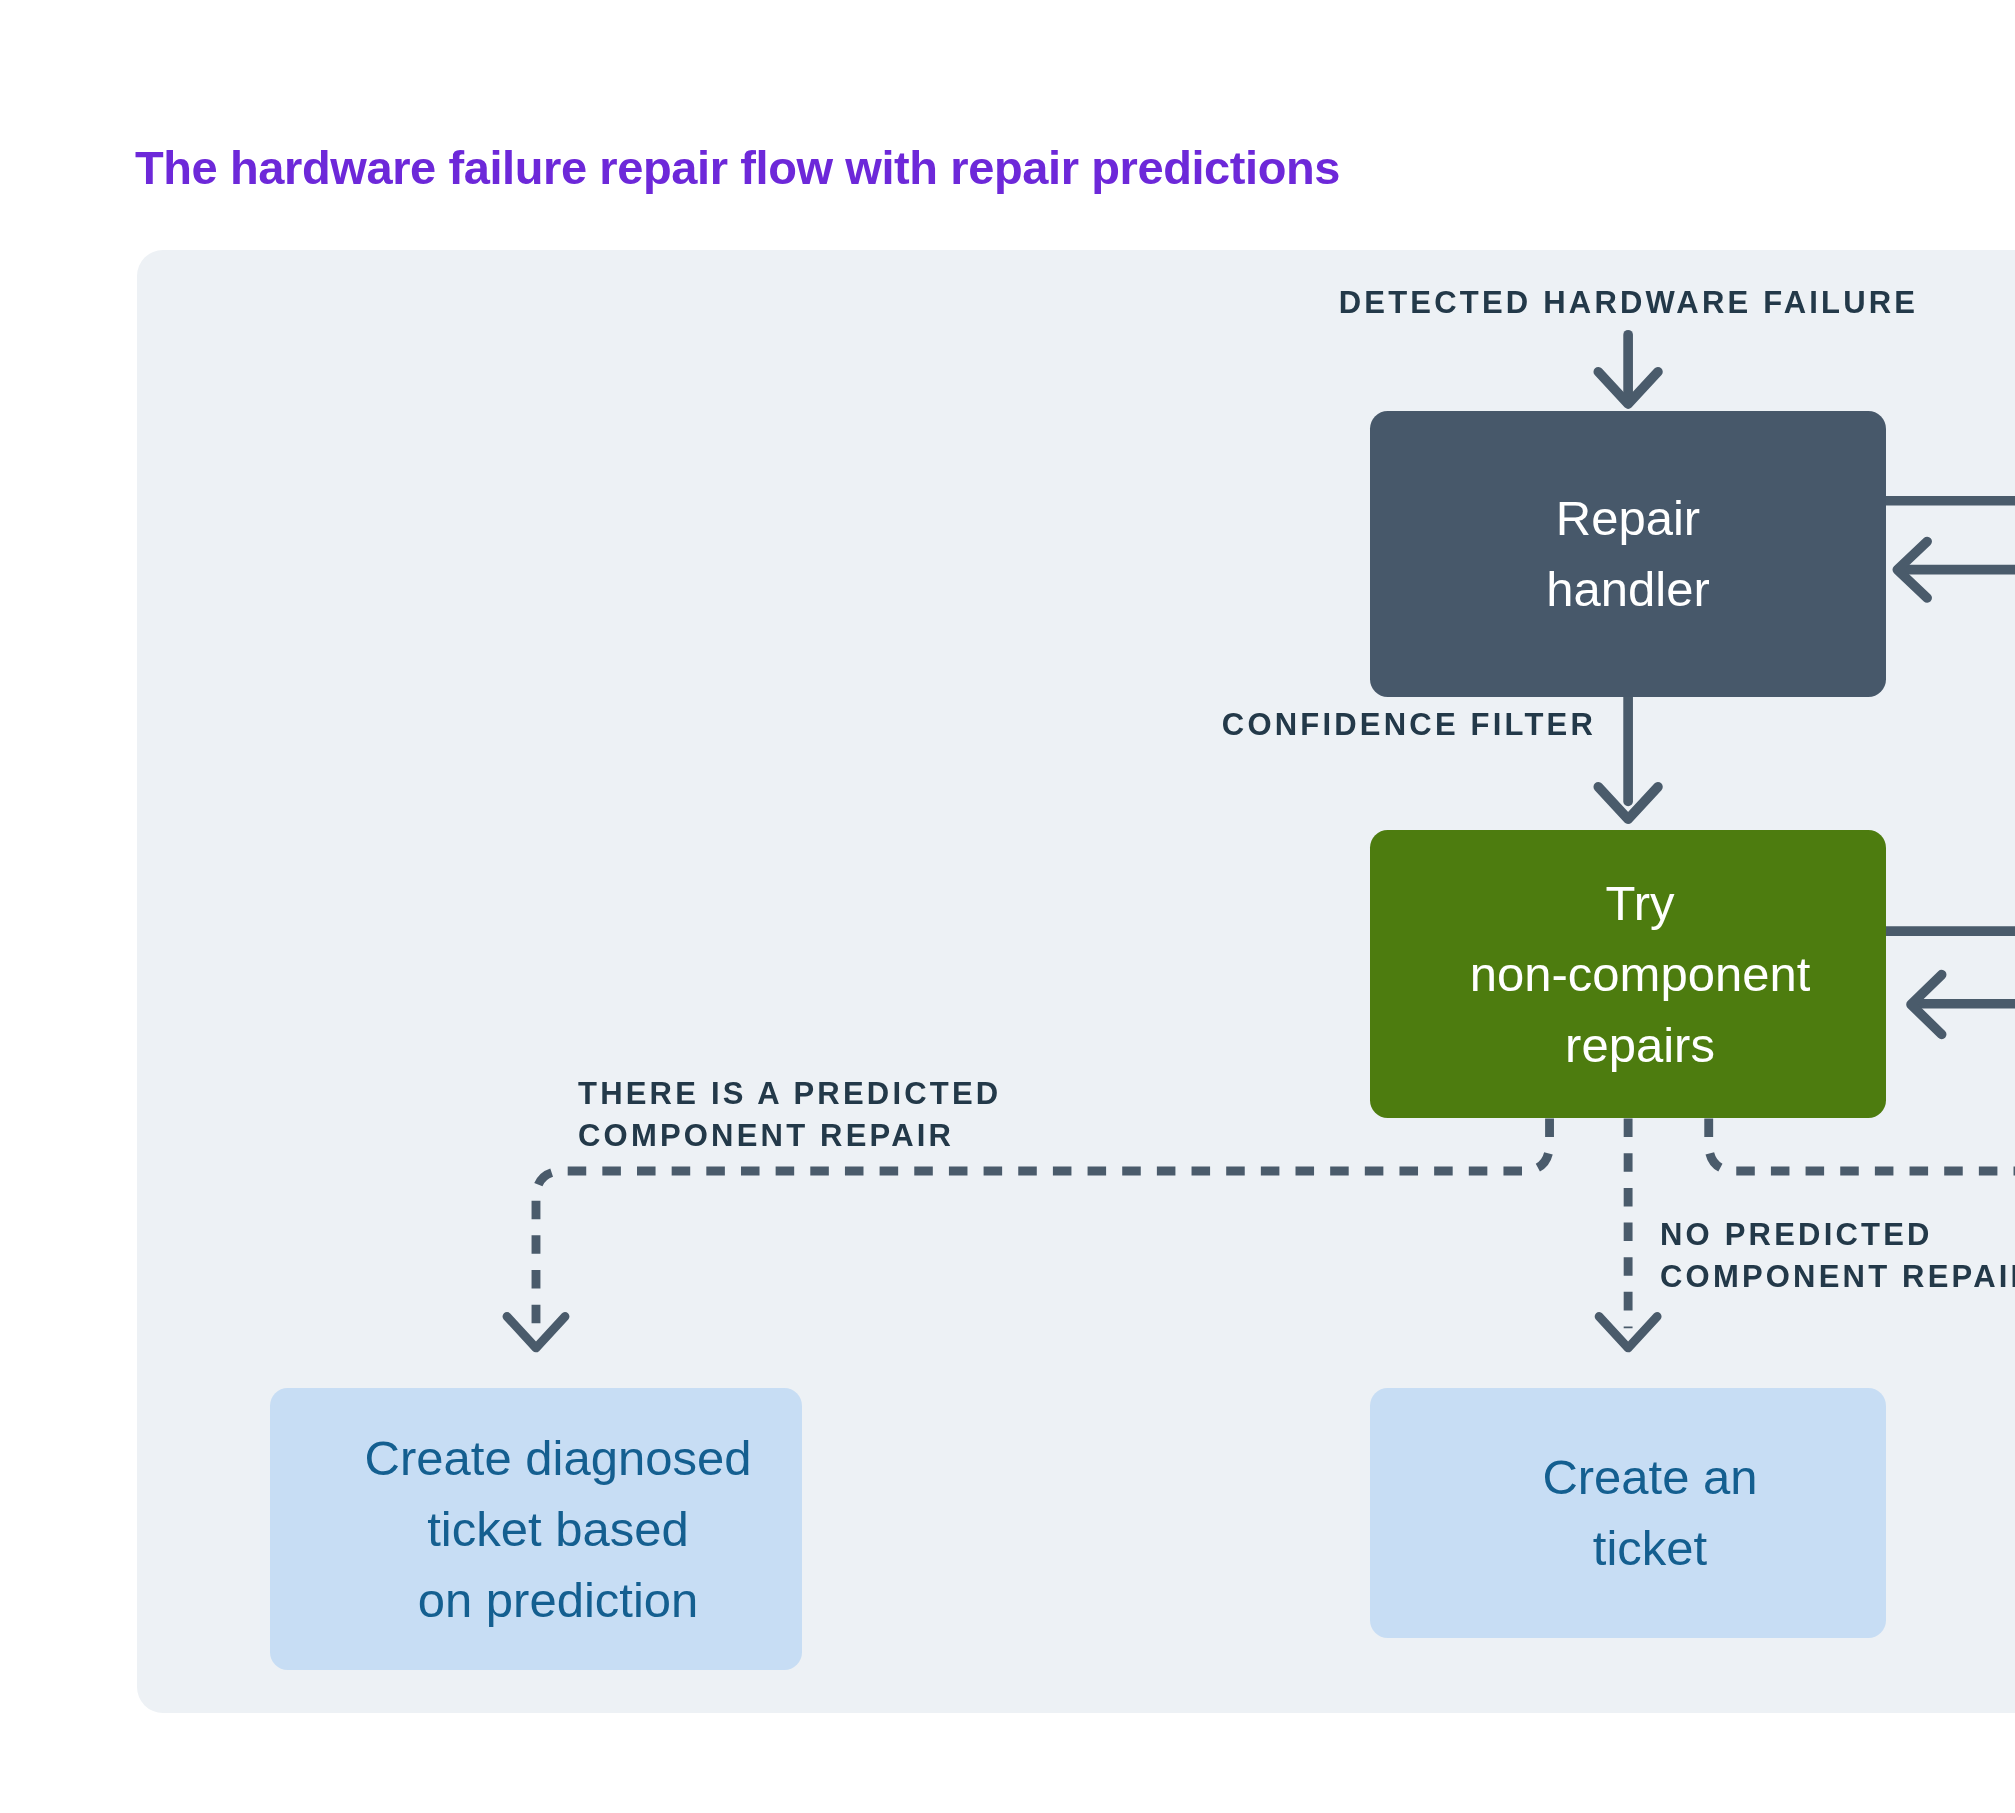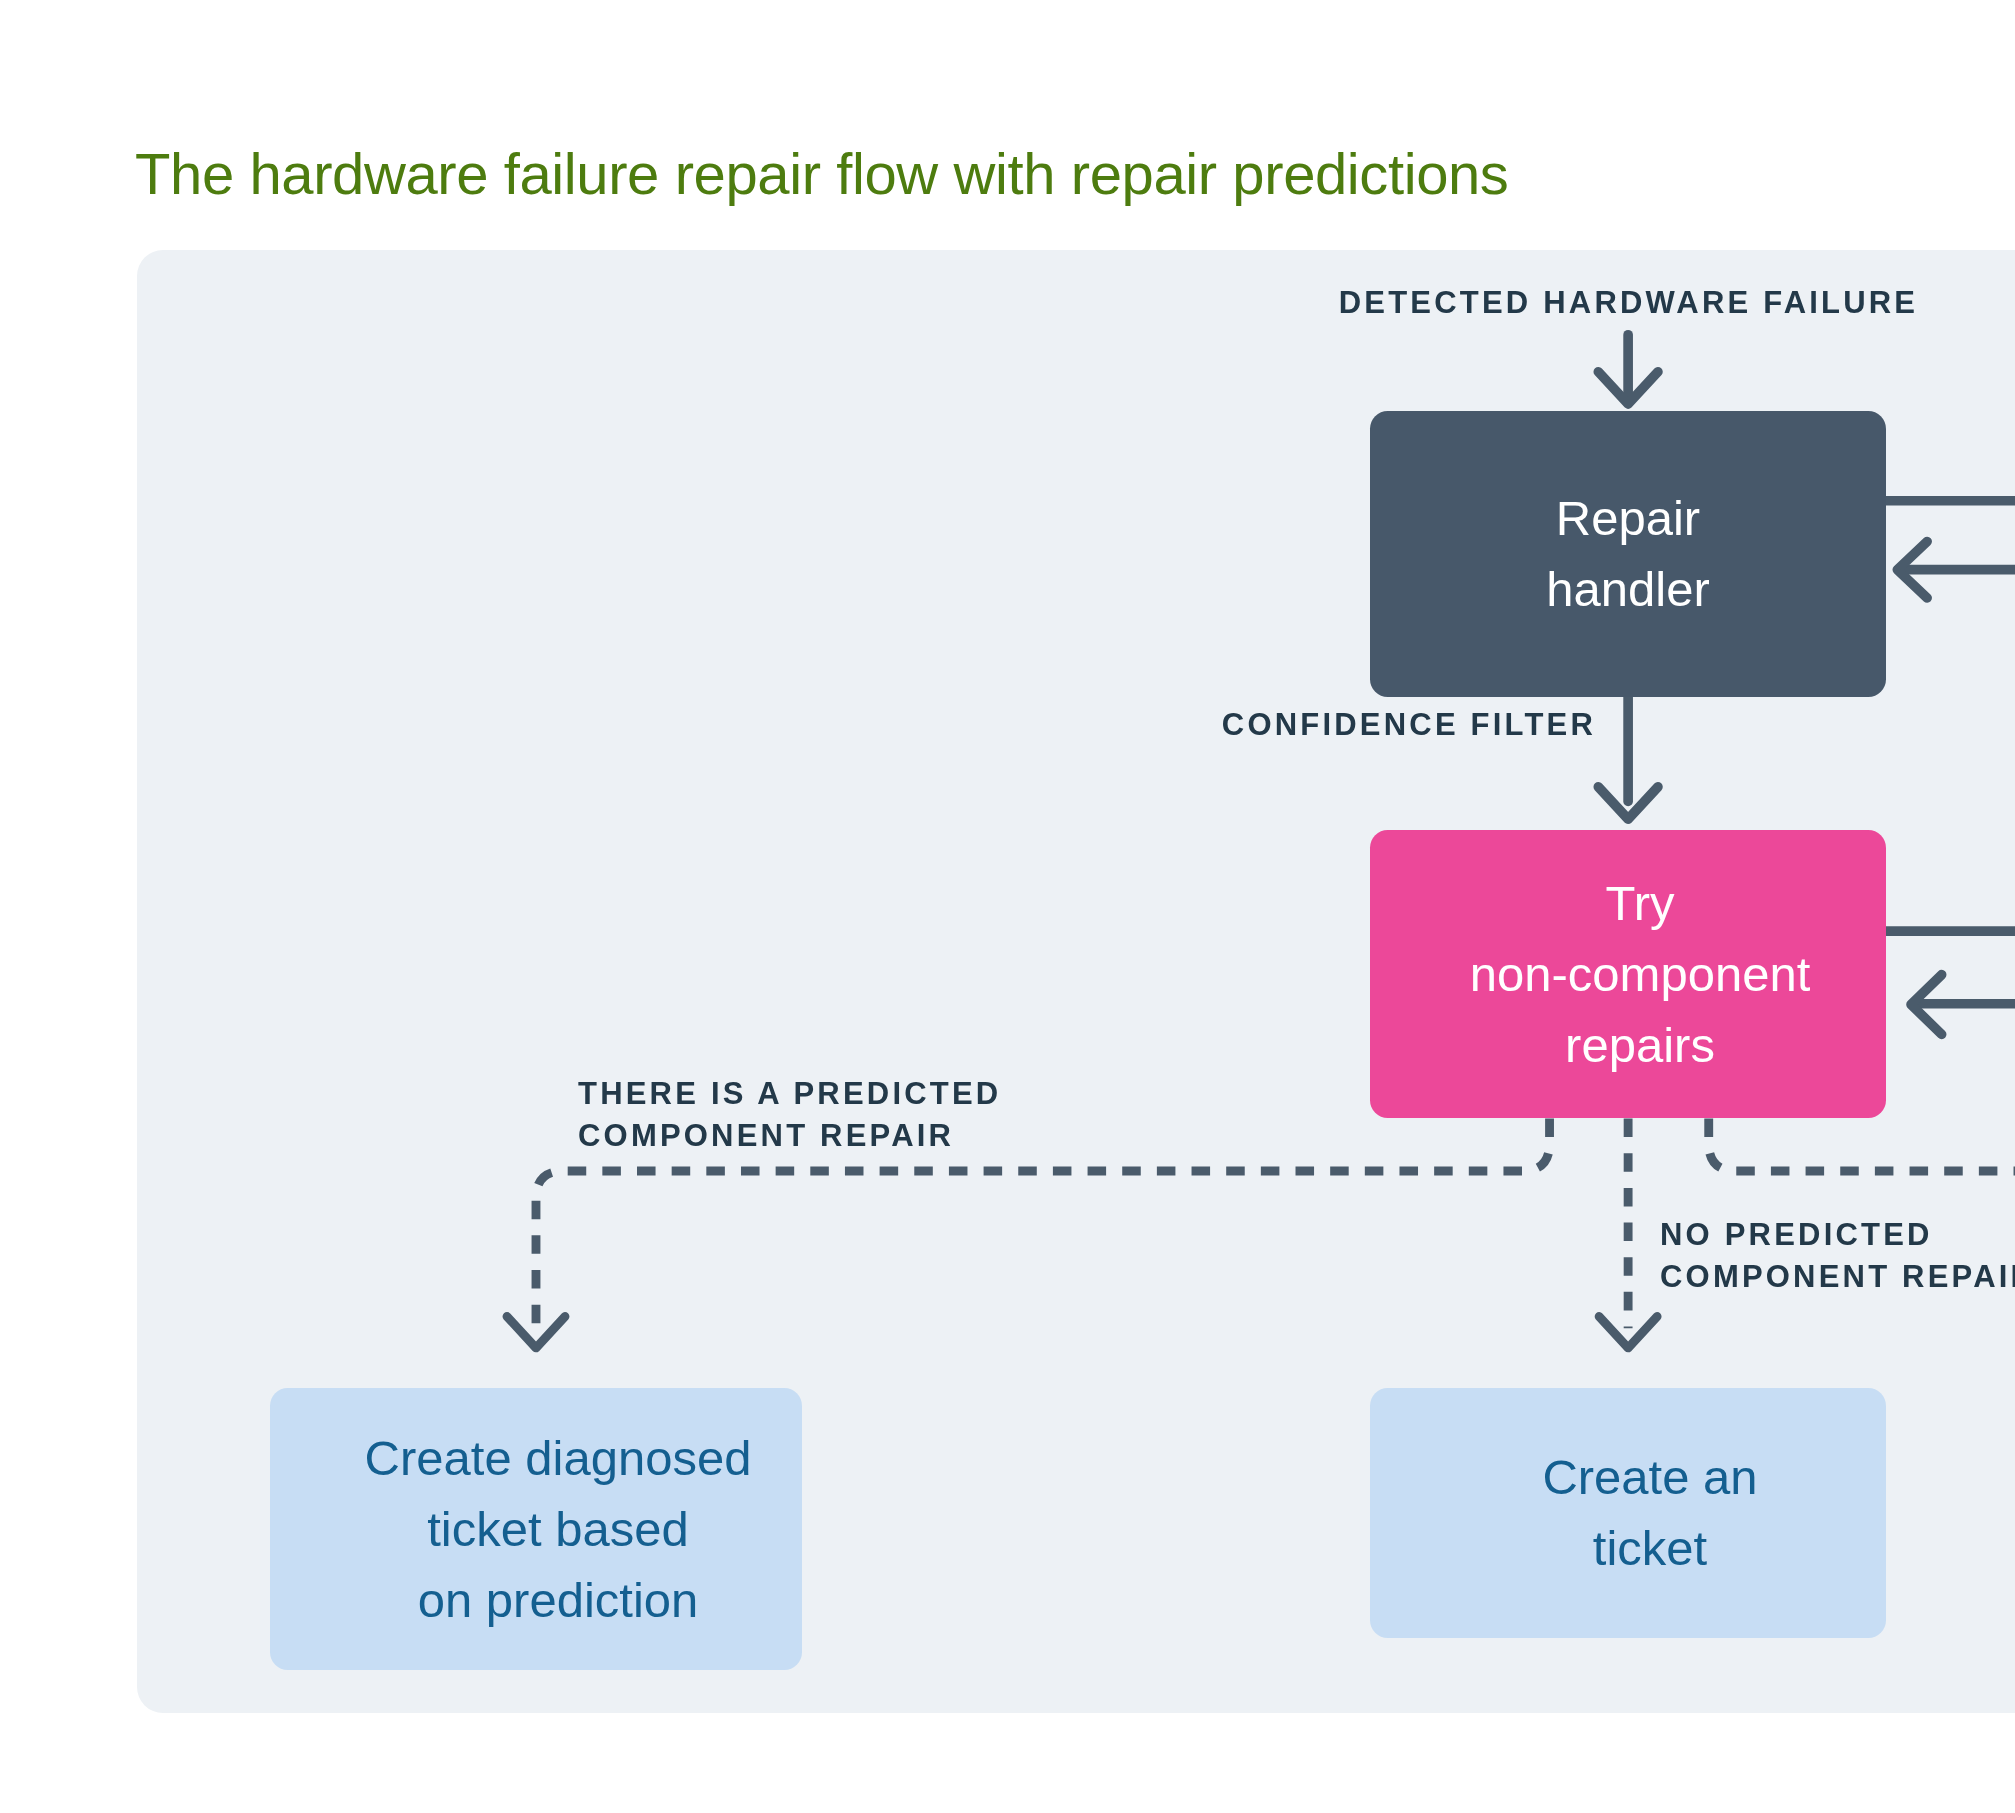--- a/index.html
+++ b/index.html
@@ -9,24 +9,24 @@
     position: relative;
     width: 3224px;
     height: 1814px;
     background: #ffffff;
     overflow: hidden;
   }
   .page-title {
     position: absolute;
     left: 135px;
     top: 140px;
-    font-size: 58px;
-    font-weight: 400;
+    font-size: 47px;
+    font-weight: 700;
     letter-spacing: -0.4px;
-    color: #4d7c0f;
+    color: #6d28d9;
     white-space: nowrap;
   }
   .panel {
     position: absolute;
     left: 137px;
     top: 250px;
     width: 3014px;
     height: 1463px;
     background: #edf1f5;
     border-radius: 26px;
@@ -44,21 +44,21 @@
     flex-direction: column;
     justify-content: center;
     align-items: center;
     text-align: right;
     font-size: 49px;
     line-height: 71px;
     font-weight: 400;
   }
   .node span { display: block; }
   .node-dark   { background: #47586a; color: #ffffff; }
-  .node-blue   { background: #ec4899; color: #ffffff; padding-left: 24px; }
+  .node-blue   { background: #4d7c0f; color: #ffffff; padding-left: 24px; }
   .node-light  { background: #c7ddf4; color: #145f90; padding-left: 44px; }
 
   #node-repair-handler   { left: 1370px; top: 411px; width: 516px; height: 286px; }
   #node-try-repairs      { left: 1370px; top: 830px; width: 516px; height: 288px; }
   #node-diagnosed        { left:  270px; top: 1388px; width: 532px; height: 282px; }
   #node-undiagnosed      { left: 1370px; top: 1388px; width: 516px; height: 250px; }
 
   .lbl {
     position: absolute;
     font-size: 31px;

